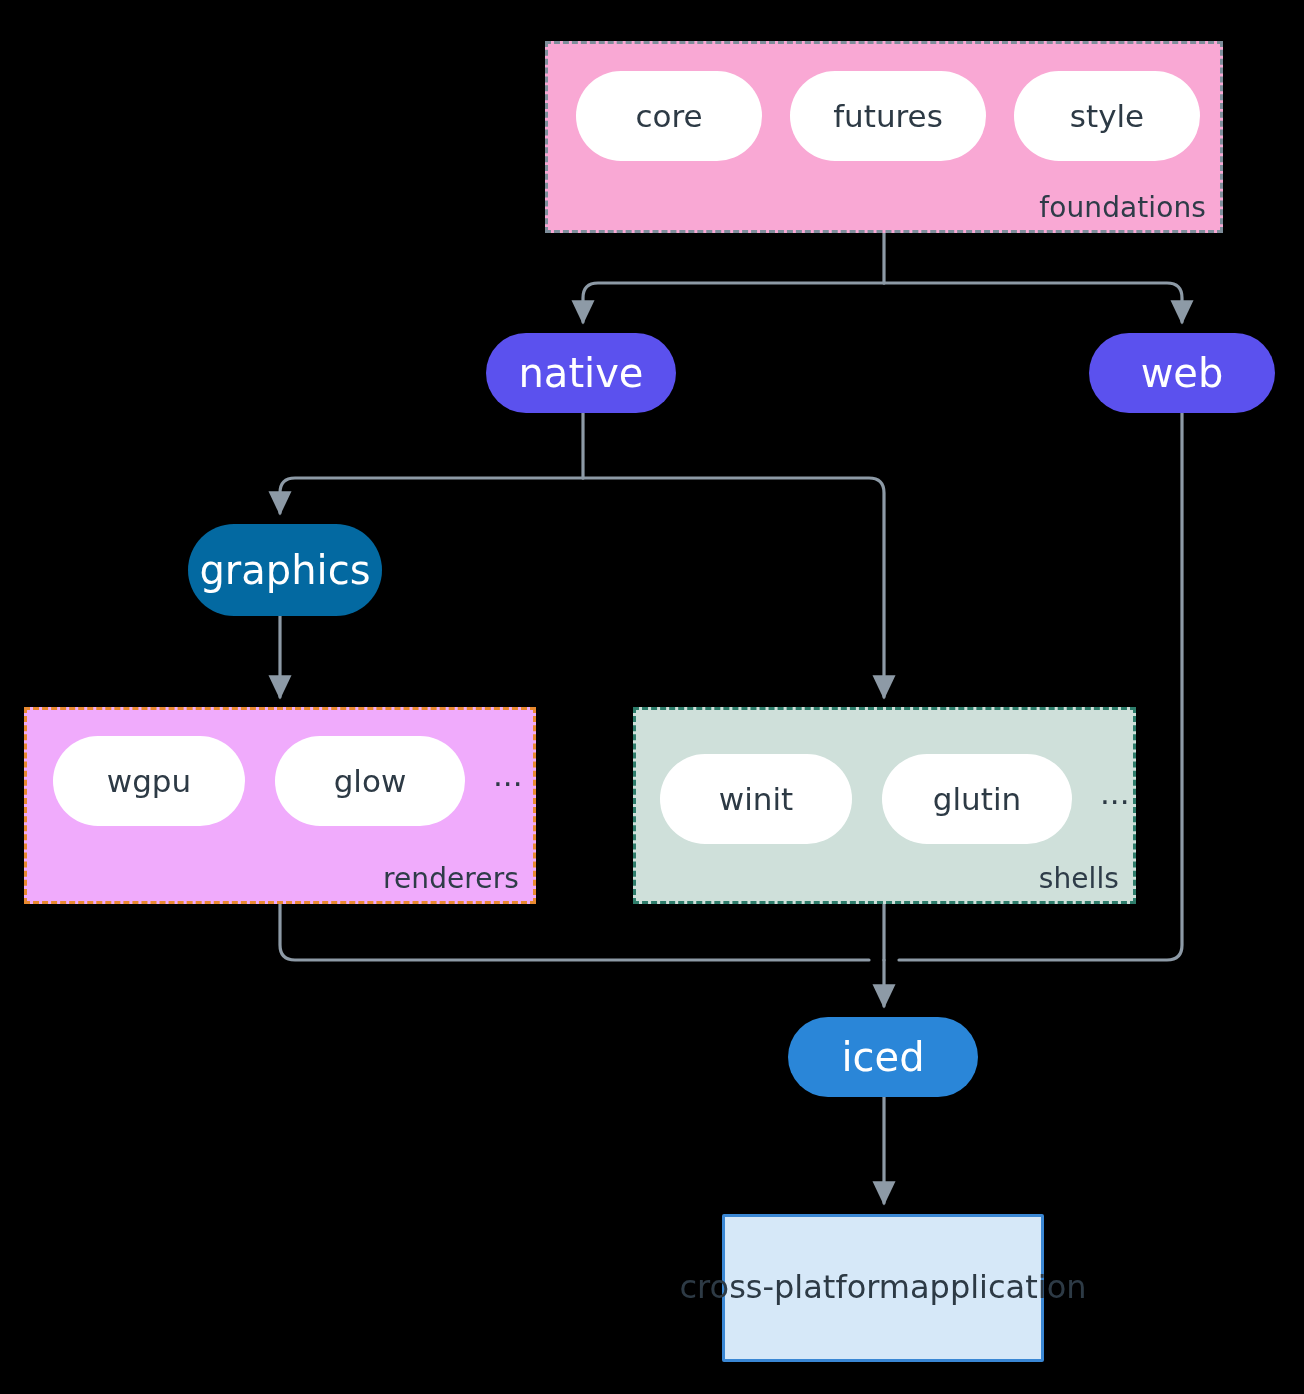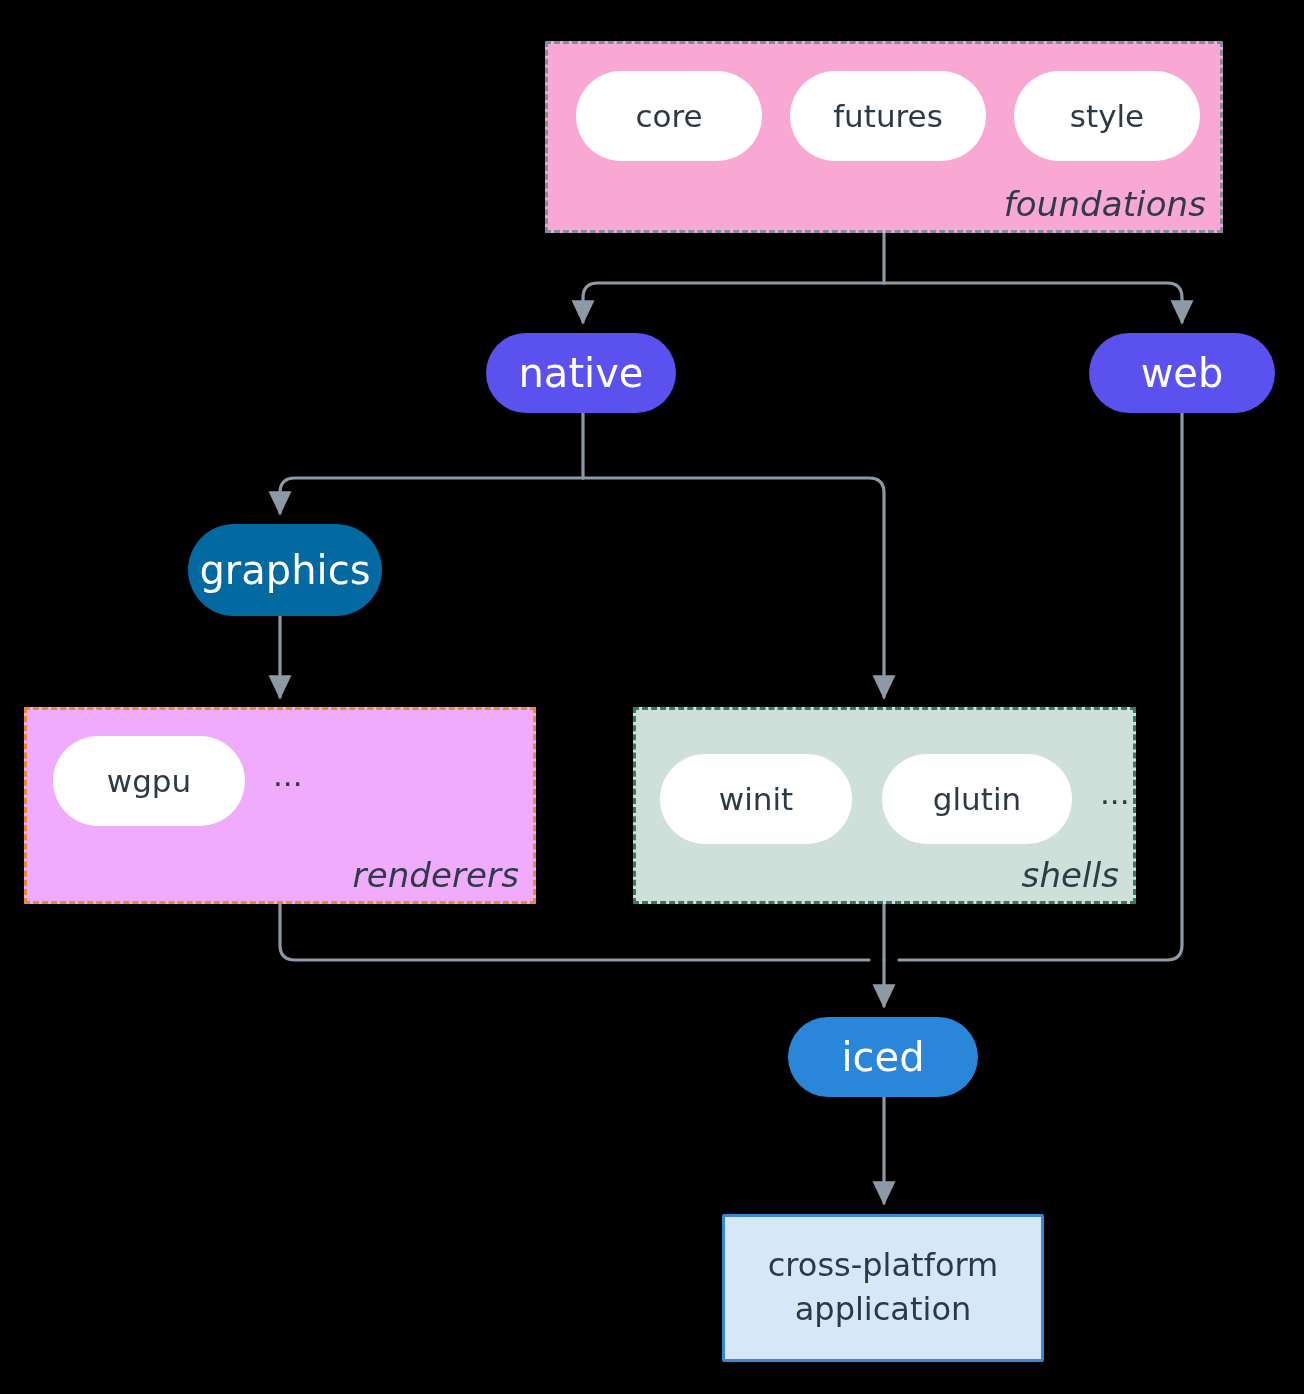--- a/index.html
+++ b/index.html
@@ -31,25 +31,24 @@
   .group {
     position: absolute;
     box-sizing: border-box;
     border-style: dashed;
     border-width: 3px;
   }
   .group-label {
     position: absolute;
     right: 14px;
     bottom: 6px;
-    font-size: 34px;
+    font-size: 28px;
     color: #2E3C48;
     letter-spacing: .1px;
     white-space: nowrap;
-    font-style: italic;
   }
   .group-items {
     position: absolute;
     left: 0;
     top: 0;
     display: flex;
     align-items: center;
     gap: 28px;
   }
 
@@ -173,21 +172,21 @@
     top: 1214px;
     width: 322px;
     height: 148px;
     background: #D6E8F8;
     border: 3px solid #3A87D4;
     border-radius: 2px;
     color: #2D3A45;
     font-size: 32px;
     line-height: 1.36;
     text-align: center;
-    flex-direction: column;
+    flex-direction: row;
   }
 </style>
 </head>
 <body>
 
 <div id="stage">
 
   <svg id="edges" viewBox="0 0 1304 1394" width="1304" height="1394" aria-hidden="true">
     <defs>
       <marker id="arrowhead" markerWidth="9" markerHeight="9" refX="7.4" refY="4.5" orient="auto" markerUnits="strokeWidth">
@@ -220,20 +219,21 @@
       <div class="chip w-core">core</div>
       <div class="chip w-futures">futures</div>
       <div class="chip w-style">style</div>
     </div>
     <div class="group-label">foundations</div>
   </div>
 
   <div class="group" id="group-renderers">
     <div class="group-items">
       <div class="chip w-wgpu">wgpu</div>
+      <div class="chip w-glow">glow</div>
       <div class="ellipsis">...</div>
     </div>
     <div class="group-label">renderers</div>
   </div>
 
   <div class="group" id="group-shells">
     <div class="group-items">
       <div class="chip w-winit">winit</div>
       <div class="chip w-glutin">glutin</div>
       <div class="ellipsis">...</div>

